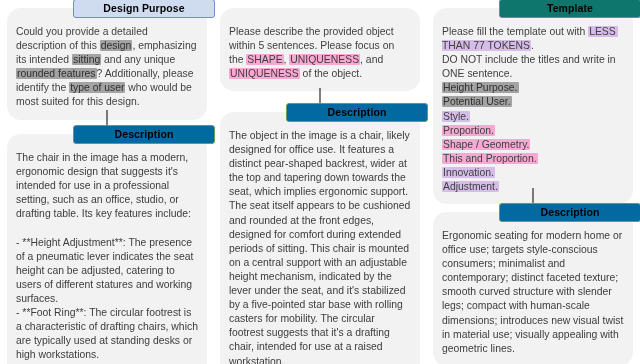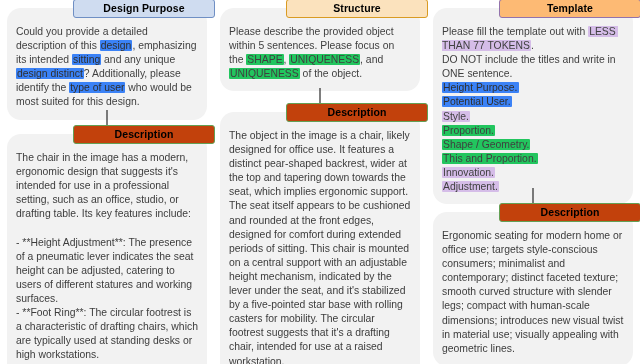--- a/index.html
+++ b/index.html
@@ -43,36 +43,36 @@
     font-weight: bold;
     color: #000000;
     border-radius: 3px;
     border: 1px solid #000;
     letter-spacing: 0.1px;
     white-space: nowrap;
     margin-left: 37px;
   }
   .badge-blue   { background: #cfdcf0; border-color: #6f8fc4; }
   .badge-orange { background: #fbe2bd; border-color: #d99b23; }
-  .badge-purple { background: #fdba74; border-color: #9273ad; }
-  .badge-green  { background: #c2410c; border-color: #63a055; }
+  .badge-purple { background: #0f766e; border-color: #9273ad; }
+  .badge-green  { background: #0369a1; border-color: #63a055; }
 
   .body-text {
     font-size: 10.4px;
     line-height: 14.1px;
     color: #3f3f3f;
     white-space: pre-wrap;
     word-wrap: break-word;
   }
   .body-text.dark { color: #3c3c3c; }
 
   
   .hl { border-radius: 1px; padding: 0 1px; }
-  .hl-blue   { background: #3b82f6; color: #2f2f2f; }
-  .hl-orange { background: #22c55e; color: #3f3f3f; }
+  .hl-blue   { background: #a3a3a3; color: #2f2f2f; }
+  .hl-orange { background: #f9a8d4; color: #3f3f3f; }
   .hl-purple { background: #d5bde8; color: #3f3f3f; }
 
   
   .arrow {
     position: absolute;
     left: 50%;
     transform: translateX(-50%);
     width: 11px;
   }
   .arrow .shaft {
@@ -101,36 +101,35 @@
     line-height: 10px;
     padding-top: 6px;
   }
 </style>
 </head>
 <body>
 
 <div id="board">
     <div class="card" style="position: absolute; left: 7px; top: 8px; width: 200px; min-height: 100px;">
       <div class="badge badge-blue">Design Purpose</div>
-      <div class="body-text">Could you provide a detailed description of this <span class="hl hl-blue">design</span>, emphasizing its intended <span class="hl hl-blue">sitting</span> and any unique <span class="hl hl-blue">design distinct</span>? Additionally, please identify the <span class="hl hl-blue">type of user</span> who would be most suited for this design.</div>
+      <div class="body-text">Could you provide a detailed description of this <span class="hl hl-blue">design</span>, emphasizing its intended <span class="hl hl-blue">sitting</span> and any unique <span class="hl hl-blue">rounded features</span>? Additionally, please identify the <span class="hl hl-blue">type of user</span> who would be most suited for this design.</div>
     </div>
     <div class="arrow" style="top: 110px; height: 22px; left: 107px;">
       <div class="shaft" style="height: 16px;"></div>
       <div class="head" style="top: 15px;"></div>
     </div>
     <div class="card" style="position: absolute; left: 7px; top: 134px; width: 200px; min-height: 230px;">
       <div class="badge badge-green">Description</div>
       <div class="body-text dark">The chair in the image has a modern, ergonomic design that suggests it's intended for use in a professional setting, such as an office, studio, or drafting table. Its key features include:
 
 - **Height Adjustment**: The presence of a pneumatic lever indicates the seat height can be adjusted, catering to users of different statures and working surfaces.
 - **Foot Ring**: The circular footrest is a characteristic of drafting chairs, which are typically used at standing desks or high workstations.</div>
       <div class="ellipsis">...</div>
     </div>
     <div class="card" style="position: absolute; left: 220px; top: 8px; width: 200px; min-height: 78px;">
-      <div class="badge badge-orange">Structure</div>
       <div class="body-text">Please describe the provided object within 5 sentences. Please focus on the <span class="hl hl-orange">SHAPE</span>, <span class="hl hl-orange">UNIQUENESS</span>, and <span class="hl hl-orange">UNIQUENESS</span> of the object.</div>
     </div>
     <div class="arrow" style="top: 88px; height: 22px; left: 320px;">
       <div class="shaft" style="height: 16px;"></div>
       <div class="head" style="top: 15px;"></div>
     </div>
     <div class="card" style="position: absolute; left: 220px; top: 112px; width: 200px; min-height: 240px;">
       <div class="badge badge-green">Description</div>
       <div class="body-text dark">The object in the image is a chair, likely designed for office use. It features a distinct pear-shaped backrest, wider at the top and tapering down towards the seat, which implies ergonomic support. The seat itself appears to be cushioned and rounded at the front edges, designed for comfort during extended periods of sitting. This chair is mounted on a central support with an adjustable height mechanism, indicated by the lever under the seat, and it's stabilized by a five-pointed star base with rolling casters for mobility. The circular footrest suggests that it's a drafting chair, intended for use at a raised workstation.</div>
     </div>

